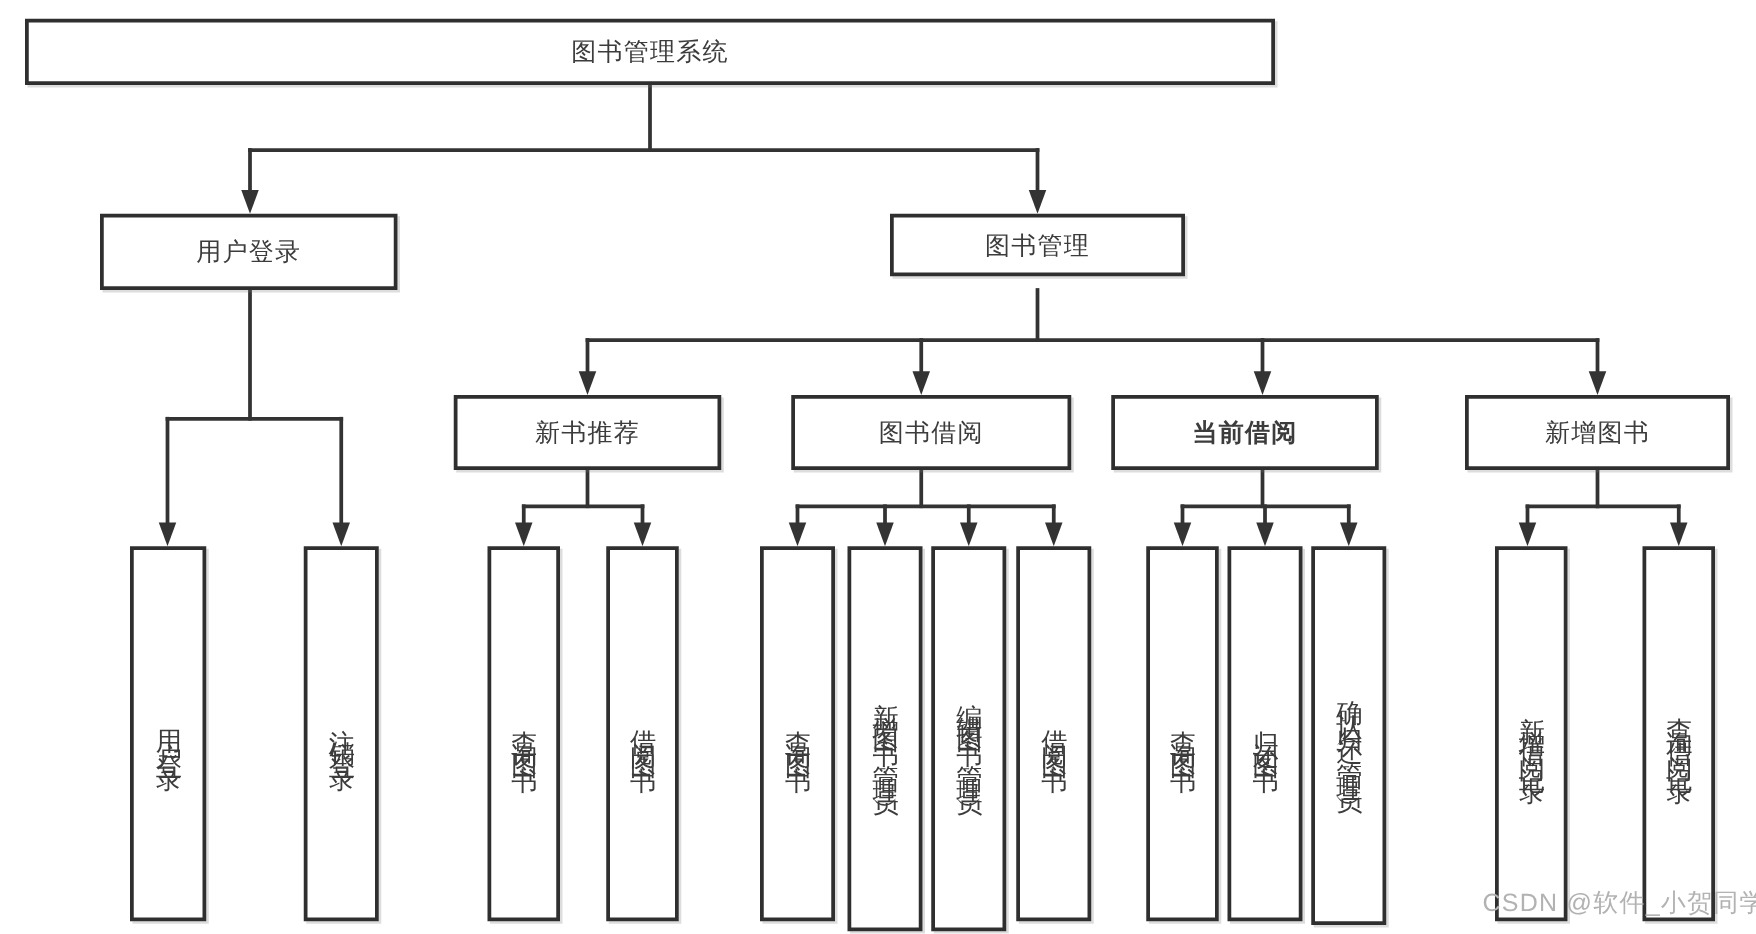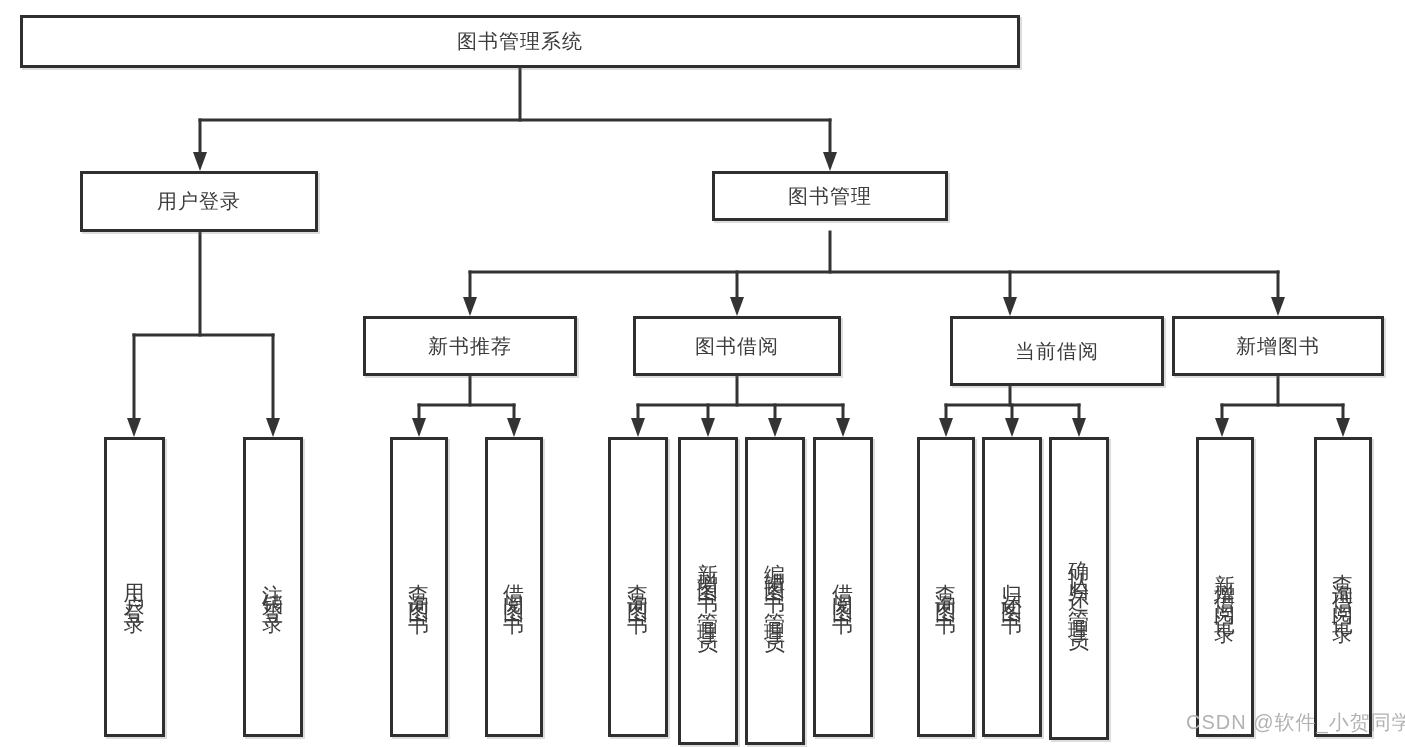--- a/index.html
+++ b/index.html
@@ -130,24 +130,24 @@
   <div class="box hbox" style="left:80px; top:171px; width:238px; height:61px;">
     <span>用户登录</span>
   </div>
   <div class="box hbox" style="left:712px; top:171px; width:236px; height:50px;">
     <span>图书管理</span>
   </div>
 
   <div class="box hbox" style="left:363px; top:316px; width:214px; height:60px;">
     <span>新书推荐</span>
   </div>
-  <div class="box hbox" style="left:633px; top:316px; width:208px; height:60px;">
+  <div class="box hbox" style="left:633px; top:316px; width:224px; height:60px;">
     <span>图书借阅</span>
   </div>
-  <div class="box hbox" style="left:950px; top:316px; width:214px; height:70px;">
+  <div class="box hbox" style="left:889px; top:316px; width:214px; height:60px;font-weight:bold;">
     <span>当前借阅</span>
   </div>
   <div class="box hbox" style="left:1172px; top:316px; width:212px; height:60px;">
     <span>新增图书</span>
   </div>
 
   <div class="box vbox" style="left:104px; top:437px; width:61px; height:300px;">
     <span>用户登录</span>
   </div>
   <div class="box vbox" style="left:243px; top:437px; width:60px; height:300px;">

